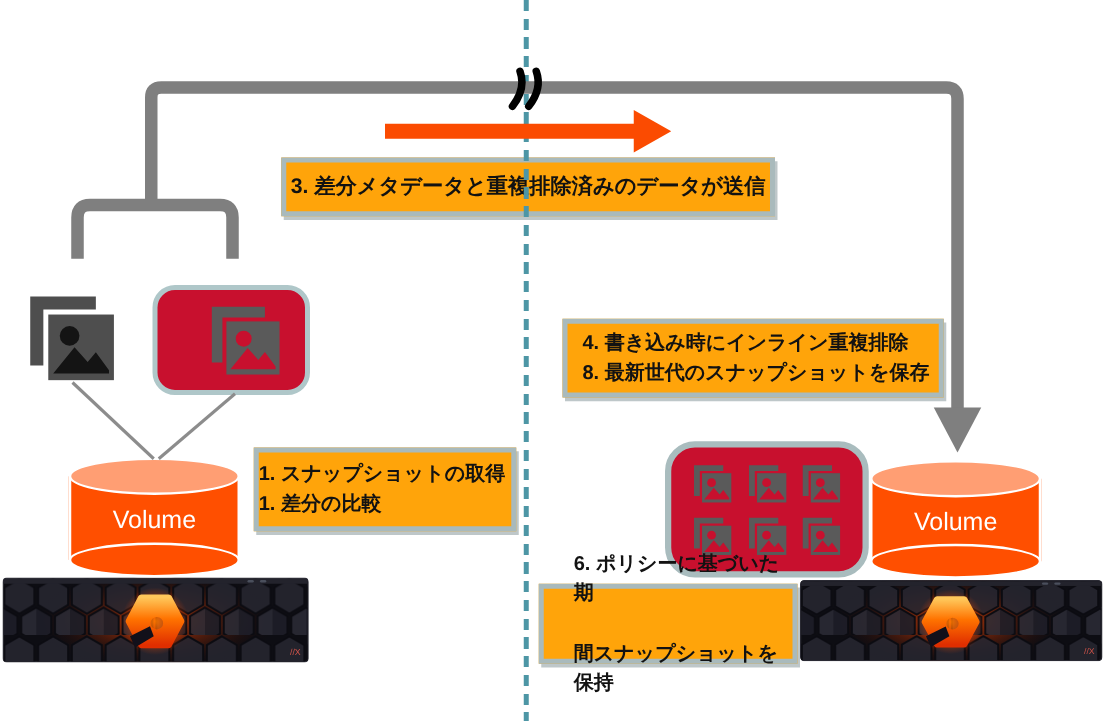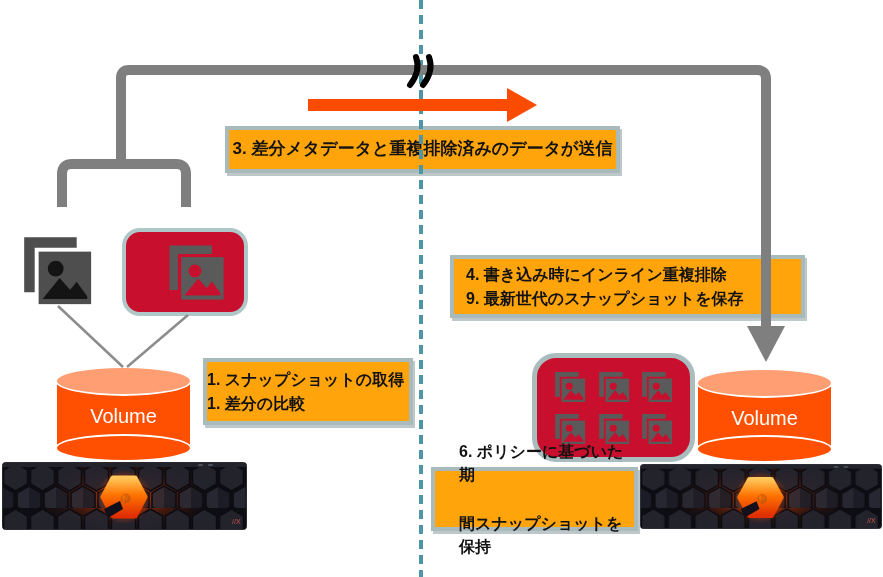--- a/index.html
+++ b/index.html
@@ -15,21 +15,21 @@
   
   .connectors{position:absolute;left:0;top:0;width:883px;height:577px;z-index:6;pointer-events:none;}
   
   .label{
     position:absolute;background:#FFA40A;border:4px solid #A9BABC;box-sizing:border-box;
     box-shadow:2px 3px 0 rgba(110,130,135,.45);color:#121212;font-weight:bold;z-index:4;
     display:flex;flex-direction:column;justify-content:center;
   }
   .label .ln{display:block;line-height:1.45;}
   .box3{left:225px;top:126px;width:395px;height:47px;font-size:17px;text-align:center;}
-  .box45{left:450px;top:255px;width:355px;height:63px;padding-left:12px;font-size:16px;}
+  .box45{left:450px;top:255px;width:305px;height:63px;padding-left:12px;font-size:16px;}
   .box12{left:203px;top:358px;width:210px;height:67px;font-size:16px;}
   .box6{left:431px;top:467px;width:207px;height:64px;padding-left:24px;font-size:16px;gap:25px;}
   
   .photo-svg{display:block;}
   .gray-stack{position:absolute;left:15px;top:228px;width:84px;height:84px;z-index:3;}
   .red-card{
     position:absolute;left:122px;top:228px;width:126px;height:88px;z-index:3;
     background:#C8102E;border:4px solid #AFC7C9;border-radius:18px;box-sizing:border-box;
   }
   .red-card .photo-svg{position:absolute;left:36px;top:6px;width:68px;height:68px;}
@@ -123,21 +123,21 @@
       <path d="M423 85 Q434 71 429 57" fill="none" stroke="#000000" stroke-width="6" stroke-linecap="round"></path>
     </g>
     <polygon points="308,99 507,99 507,88 537,105 507,122 507,111 308,111" fill="#FB4B01"></polygon>
   </svg>
 
   <div class="label box3">
     <span class="ln">3. 差分メタデータと重複排除済みのデータが送信</span>
   </div>
   <div class="label box45">
     <span class="ln">4. 書き込み時にインライン重複排除</span>
-    <span class="ln">9. 最新世代のスナップショットを保存</span>
+    <span class="ln">8. 最新世代のスナップショットを保存</span>
   </div>
   <div class="label box12">
     <span class="ln">1. スナップショットの取得</span>
     <span class="ln">1. 差分の比較</span>
   </div>
   <div class="label box6">
     <span class="ln">6. ポリシーに基づいた期</span>
     <span class="ln">間スナップショットを保持</span>
   </div>
 

